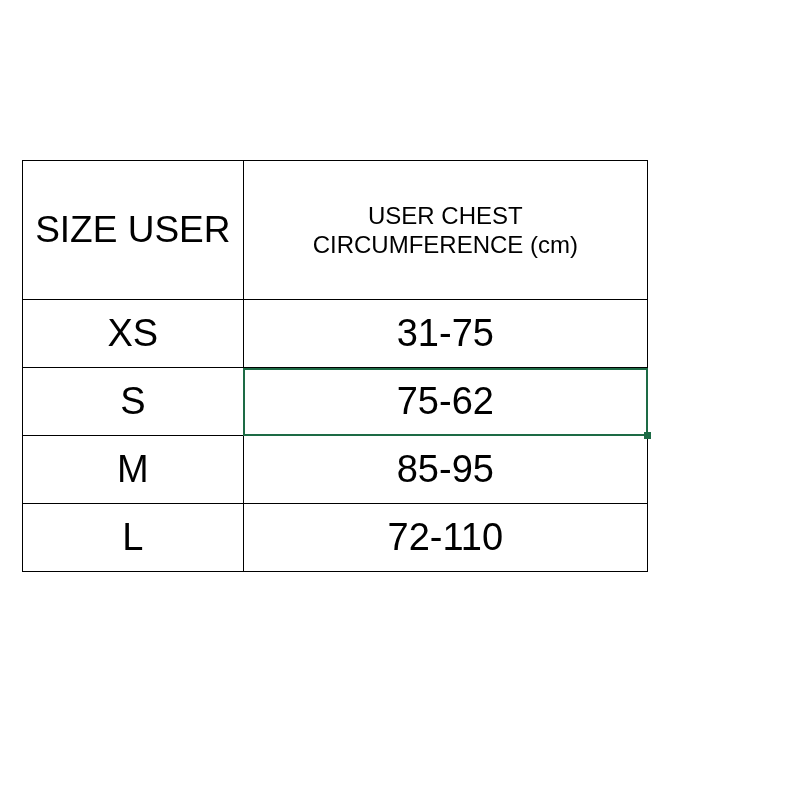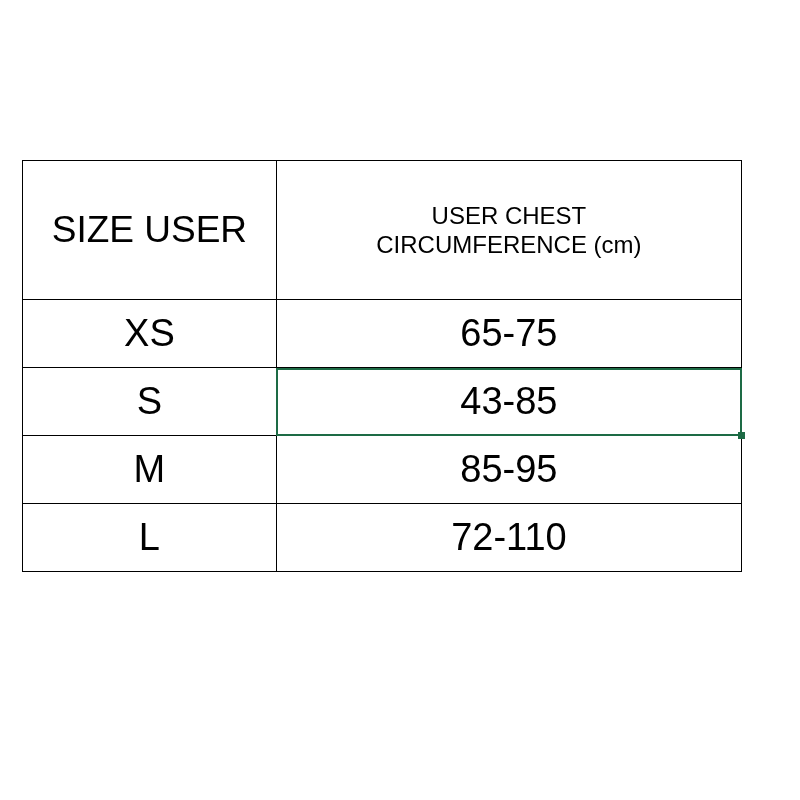--- a/index.html
+++ b/index.html
@@ -11,21 +11,21 @@
   }
   body {
     font-family: "Liberation Sans", sans-serif;
     color: #000000;
     position: relative;
   }
   #size-table-wrap {
     position: absolute;
     left: 22px;
     top: 160px;
-    width: 720px;
+    width: 626px;
   }
   table.size-table {
     border-collapse: collapse;
     width: 100%;
     table-layout: fixed;
   }
   table.size-table td,
   table.size-table th {
     border: 1.5px solid #000000;
     text-align: center;
@@ -80,26 +80,26 @@
         <th>SIZE USER</th>
         <th class="chest-head">
           <div>USER CHEST</div>
           <div>CIRCUMFERENCE (cm)</div>
         </th>
       </tr>
     </thead>
     <tbody>
       <tr class="data-row">
         <td>XS</td>
-        <td>65-75</td>
+        <td>31-75</td>
       </tr>
       <tr class="data-row">
         <td>S</td>
         <td class="selected">
-          <span>43-85</span>
+          <span>75-62</span>
           <span class="sel-handle"></span>
         </td>
       </tr>
       <tr class="data-row">
         <td>M</td>
         <td>85-95</td>
       </tr>
       <tr class="data-row">
         <td>L</td>
         <td>72-110</td>

